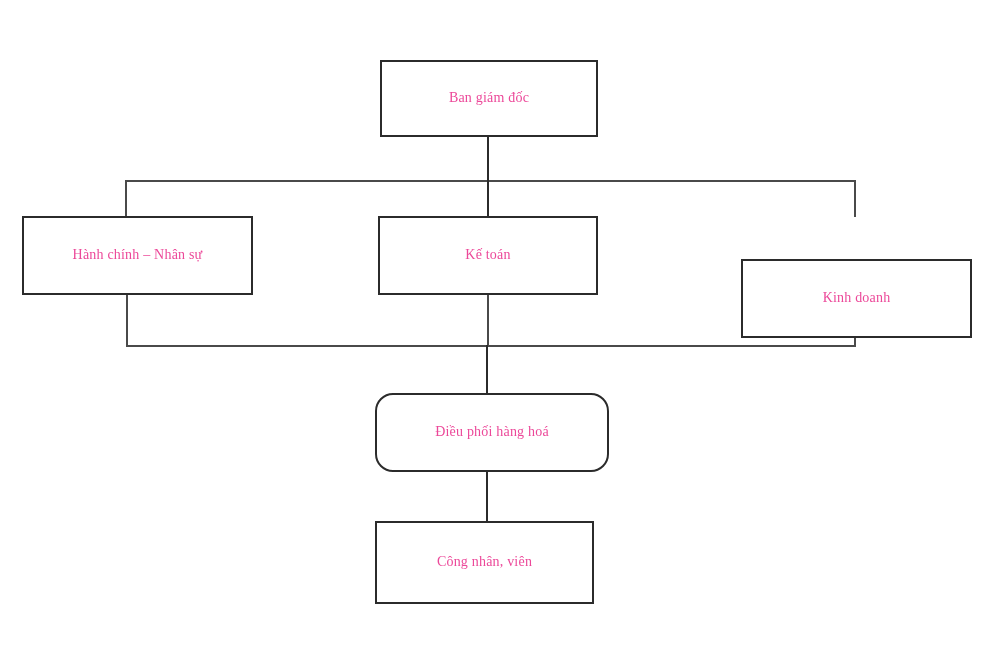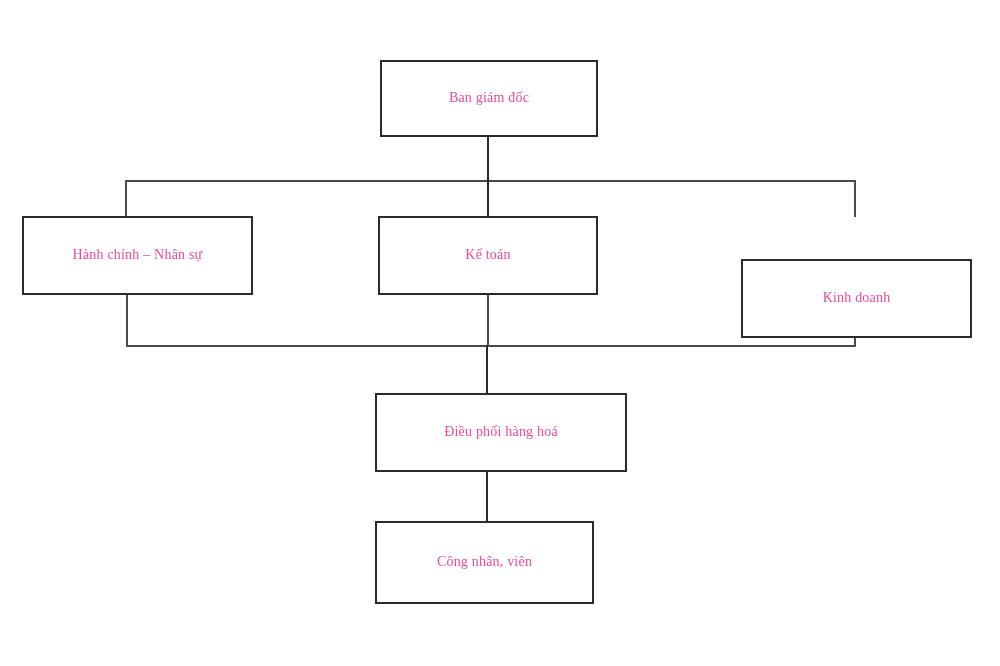--- a/index.html
+++ b/index.html
@@ -74,21 +74,21 @@
   </div>
 
   <div class="node" style="left:22px; top:216px; width:231px; height:79px;">
     <span class="node-label">Hành chính – Nhân sự</span>
   </div>
 
   <div class="node" style="left:741px; top:216px; width:231px; height:79px;margin-top:43px;">
     <span class="node-label">Kinh doanh</span>
   </div>
 
-  <div class="node" style="left:375px; top:393px; width:252px; height:79px;">
+  <div class="node" style="left:375px; top:393px; width:234px; height:79px;border-radius:18px;">
     <span class="node-label">Điều phối hàng hoá</span>
   </div>
 
   <div class="node" style="left:375px; top:521px; width:219px; height:83px;text-align:center;">
     <span class="node-label">Công nhân, viên</span>
   </div>
 
 </div>
 
 </body></html>

